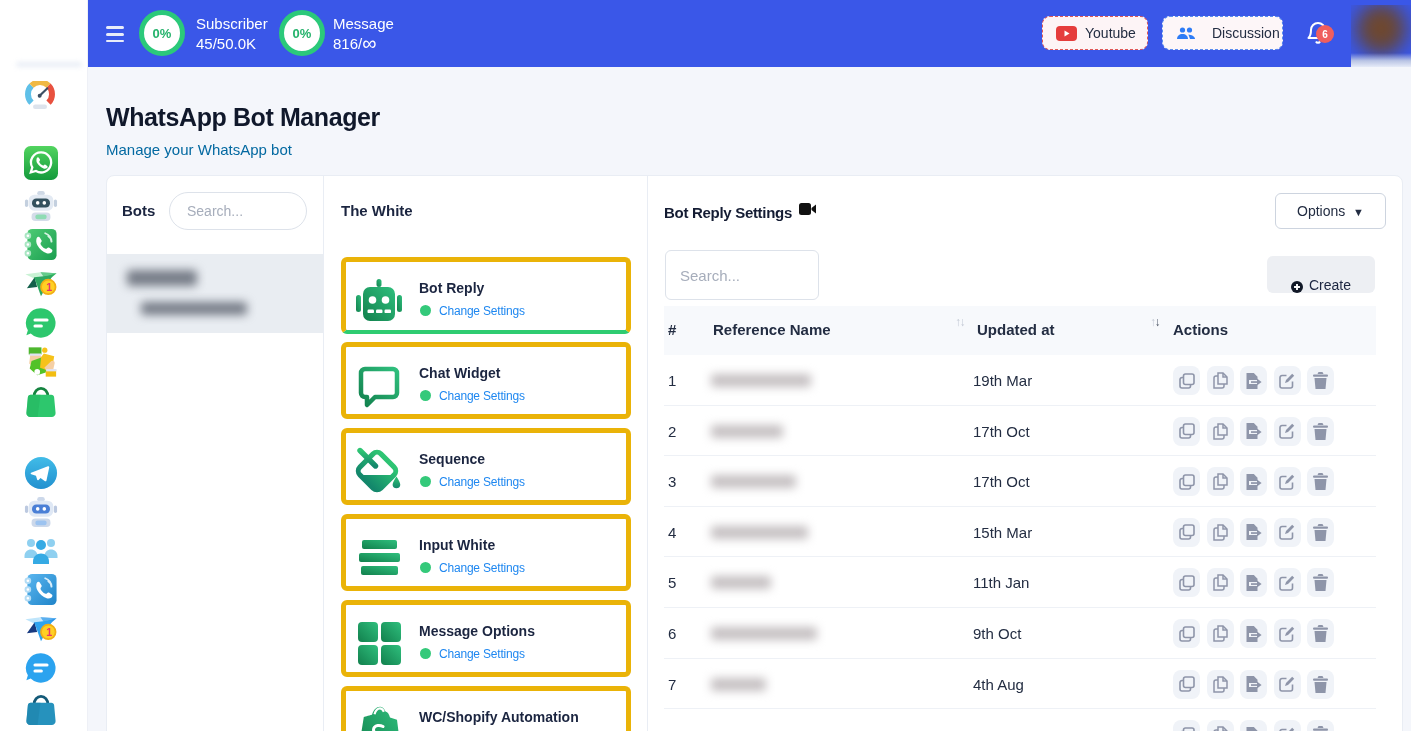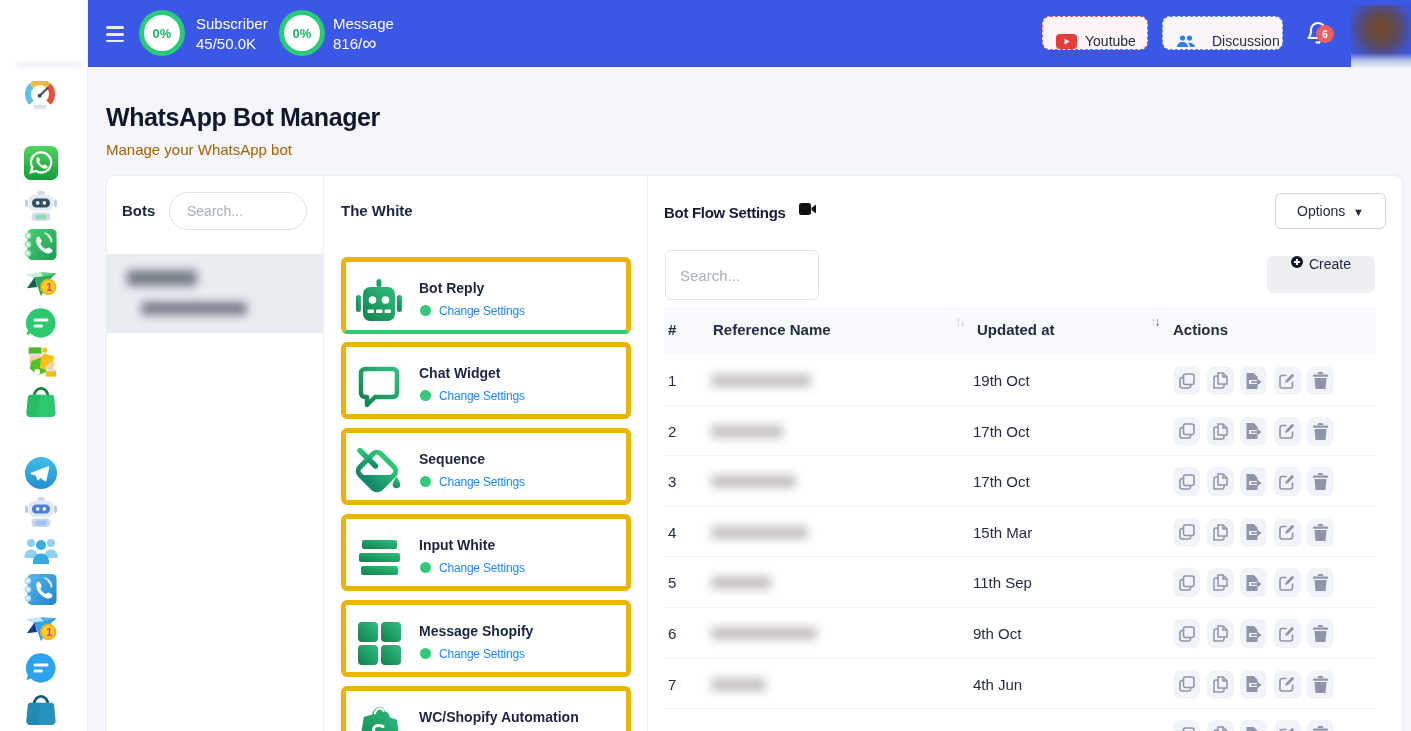--- a/index.html
+++ b/index.html
@@ -8,31 +8,31 @@
 
 #sidebar{position:absolute;left:0;top:0;width:88px;height:731px;background:#fff;border-right:1px solid #eef0f6}
 #sidebar .hr{position:absolute;left:16px;top:62px;width:66px;height:5px;background:#e9eef6;border-radius:3px;filter:blur(2.5px)}
 .sic{position:absolute;left:23px;width:36px;height:36px}
 
 #topbar{position:absolute;left:88px;top:0;width:1323px;height:67px;background:#3a57e8}
 .hamb{position:absolute;left:18px;top:26px;width:18px}
 .hamb i{display:block;height:2.8px;background:#e8ecf9;border-radius:2px;margin-bottom:4px}
 .statc{position:absolute;top:10px;width:46px;height:46px;border-radius:50%;background:#fff;border:5px solid #2bc97a;display:flex;align-items:center;justify-content:center;font-size:13px;font-weight:bold;color:#24b26b}
 .statt{position:absolute;top:14px;color:#fff;font-weight:normal;font-size:15px;line-height:20px}
-.tbtn{position:absolute;top:16px;height:34px;border-radius:8px;display:flex;align-items:flex-end;font-size:14px;color:#232d42}
+.tbtn{position:absolute;top:16px;height:34px;border-radius:8px;display:flex;align-items:center;font-size:14px;color:#232d42}
 #ytb{left:954px;width:106px;background:#fdf4f6;border:1px dashed #e05858;padding-left:13px}
 #dsb{left:1074px;width:121px;background:#fdf6f8;border:1px dashed #5b8def;padding-left:13px}
 .bell{position:absolute;left:1218px;top:20px}
 .bbadge{position:absolute;left:1228px;top:25px;width:18px;height:18px;border-radius:50%;background:#ef5e5e;color:#fff;font-size:10px;font-weight:bold;display:flex;align-items:center;justify-content:center}
 #avatar{position:absolute;right:0;top:5px;width:60px;height:62px;overflow:hidden}
 #avatar .blob{position:absolute;left:4px;top:-3px;width:52px;height:54px;border-radius:50%;background:radial-gradient(circle at 50% 48%,#7a4a28 0%,#6b4731 38%,#51465c 68%,#3a57e8 100%);filter:blur(9px)}
 #avatar .fade{position:absolute;left:0;bottom:0;width:60px;height:14px;background:linear-gradient(180deg,rgba(120,130,190,0),#b9c4e4 55%,#e6ebf8)}
 
 #h1{position:absolute;left:106px;top:103px;font-size:25px;font-weight:bold;color:#10182b;letter-spacing:-0.4px}
-#h2{position:absolute;left:106px;top:141px;font-size:15px;color:#a16207}
+#h2{position:absolute;left:106px;top:141px;font-size:15px;color:#0369a1}
 
 #card{position:absolute;left:106px;top:175px;width:1297px;height:600px;background:#fff;border:1px solid #e9edf4;border-radius:8px 8px 0 0}
 .colb{position:absolute;top:0;bottom:0;border-right:1px solid #e9edf4}
 #col1{left:0;width:217px}
 #col2{left:217px;width:324px}
 .coltitle{font-size:15px;font-weight:bold;color:#1b2540}
 
 #bots-label{position:absolute;left:15px;top:26px}
 #bots-search{position:absolute;left:62px;top:16px;width:138px;height:38px;border:1px solid #dde2ea;border-radius:19px;display:flex;align-items:center;padding-left:17px;color:#a6adbb;font-size:14px}
 #bots-sel{position:absolute;left:0;top:78px;width:216px;height:79px;background:#e9edf2}
@@ -43,21 +43,21 @@
 .mcard.active{border-bottom:4px solid #2ecc71}
 .mcard .ic{position:absolute;left:9px;top:14px;width:48px;height:48px}
 .mcard .tt{position:absolute;left:73px;top:18px;font-size:14px;font-weight:bold;color:#1b2540}
 .mcard .dot{position:absolute;left:74px;top:42.5px;width:11px;height:11px;border-radius:50%;background:#34c97a}
 .mcard .cs{position:absolute;left:93px;top:42px;font-size:12px;font-weight:normal;color:#1e87f0;letter-spacing:-0.2px}
 
 #set-title{position:absolute;left:16px;top:28px;font-size:15px;font-weight:bold;color:#141c33;letter-spacing:-0.3px}
 #cam{position:absolute;left:151px;top:27px}
 #optbtn{position:absolute;left:627px;top:17px;width:111px;height:36px;border:1px solid #cdd4df;border-radius:6px;background:#fff;display:flex;align-items:center;justify-content:center;font-size:14px;color:#232d42}
 #set-search{position:absolute;left:17px;top:74px;width:154px;height:50px;border:1px solid #dde2ea;border-radius:6px;background:#fff;display:flex;align-items:center;padding-left:14px;color:#a6adbb;font-size:15px}
-#createbtn{position:absolute;left:619px;top:80px;width:108px;height:37px;border-radius:6px;background:#edeff3;display:flex;align-items:flex-start;justify-content:center;font-size:14px;color:#1b2540}
+#createbtn{position:absolute;left:619px;top:80px;width:108px;height:37px;border-radius:6px;background:#edeff3;display:flex;align-items:flex-end;justify-content:center;font-size:14px;color:#1b2540}
 
 #thead{position:absolute;left:16px;top:130px;width:712px;height:49px;background:#f7f9fc;font-weight:bold;font-size:15px}
 .th{position:absolute;top:15px}
 .sort{position:absolute;top:9px;font-size:12px;color:#c3c9d4;letter-spacing:-1.5px;font-weight:normal}
 .trow{position:absolute;left:16px;width:712px;height:50.6px;border-bottom:1px solid #eef1f6;font-size:15px}
 .rnum{position:absolute;left:4px;top:17px}
 .rdate{position:absolute;left:309px;top:17px}
 .rblur{position:absolute;left:47px;top:19px;height:13px;background:#c5c0c2 !important}
 .abtns{position:absolute;left:509px;top:11px;display:flex;gap:6.5px}
 .abtn{width:27px;height:29px;border-radius:8px;background:#f0f3f8;display:flex;align-items:center;justify-content:center}
@@ -349,41 +349,41 @@
               <stop offset="1" stop-color="#2fbf7d"></stop>
             </linearGradient>
           </defs>
           <g fill="url(#g5)">
             <rect x="3" y="3" width="20" height="20" rx="4"></rect>
             <rect x="26" y="3" width="20" height="20" rx="4"></rect>
             <rect x="3" y="26" width="20" height="20" rx="4"></rect>
             <rect x="26" y="26" width="20" height="20" rx="4"></rect>
           </g>
         </svg>
-      <div class="tt">Message Shopify</div>
+      <div class="tt">Message Options</div>
         <div class="dot"></div>
         <div class="cs">Change Settings</div>
     </div>
     <div class="mcard" style="top:510px;height:90px;border-bottom:none;border-radius:6px 6px 0 0">
       <svg class="ic" viewBox="0 0 48 48">
           <defs>
             <linearGradient id="g6" x1="0" y1="1" x2="1" y2="0">
               <stop offset="0" stop-color="#12804d"></stop>
               <stop offset="1" stop-color="#2fbf7d"></stop>
             </linearGradient>
           </defs>
           <path d="M30.5 6.5c2.5.5 3.5 2.5 4.5 6l7 2.2 3.8 30.2L22 50 3.5 45.5 8.8 12c0 0 5-1.5 8.2-2.3C18.3 5 21.5 1.8 25 1.8c2.3 0 4.2 1.8 5.5 4.7z" fill="url(#g6)"></path>
           <path d="M19.5 9.2C20.6 5.6 22.7 3.4 25 3.4c1.6 0 2.9 1.2 3.9 3.4" fill="none" stroke="#fff" stroke-width="2.2"></path>
           <path d="M28 21.5c-1.5-.8-3.5-1.3-5.2-1-2.9.5-4.6 2.5-4.2 4.9.5 3.4 6.6 3.7 7.2 7.3.5 2.9-1.6 5.1-4.7 5.4-2.3.2-4.6-.8-5.9-2" fill="none" stroke="#fff" stroke-width="3" stroke-linecap="round"></path>
         </svg>
       <div class="tt">WC/Shopify Automation</div>
     </div>
   </div>
   <div style="position:absolute;left:541px;top:0;bottom:0;width:756px">
-    <div id="set-title">Bot Flow Settings</div>
+    <div id="set-title">Bot Reply Settings</div>
     <svg id="cam" width="17" height="12" viewBox="0 0 17 12">
         <rect width="12" height="12" rx="2.5" fill="#111"></rect>
         <path d="M17 1.5v9L12.5 7V5z" fill="#111"></path>
       </svg>
     <div id="optbtn">Options&nbsp;&nbsp;<span style="font-size:11px;margin-top:2px">▼</span></div>
     <div id="set-search">Search...</div>
     <div id="createbtn">
         <svg width="12" height="12" viewBox="0 0 15 15">
           <circle cx="7.5" cy="7.5" r="7.5" fill="#111827"></circle>
           <path d="M7.5 3.8v7.4M3.8 7.5h7.4" stroke="#fff" stroke-width="2.4"></path>
@@ -394,21 +394,21 @@
       <div class="th" style="left:4px">#</div>
       <div class="th" style="left:49px">Reference Name</div>
       <div class="sort" style="left:291px">↑↓</div>
       <div class="th" style="left:313px">Updated at</div>
       <div class="sort" style="left:486px">↑<span style="color:#4b5565">↓</span></div>
       <div class="th" style="left:509px">Actions</div>
     </div>
 <div class="trow" style="top:179.0px">
         <div class="rnum">1</div>
         <div class="rblur blur" style="width:100px"></div>
-        <div class="rdate">19th Oct</div>
+        <div class="rdate">19th Mar</div>
         <div class="abtns">
           <div class="abtn">
             <svg width="16" height="16" viewBox="0 0 16 16" fill="none" stroke="#8e95a9" stroke-width="1.6">
               <rect x="4.5" y="1" width="10.5" height="10.5" rx="2"></rect>
               <path d="M11.5 11.5V13a2 2 0 0 1-2 2H3a2 2 0 0 1-2-2V6.5a2 2 0 0 1 2-2h1.5"></path>
             </svg>
           </div>
           <div class="abtn">
             <svg width="15" height="17" viewBox="0 0 15 17" fill="none" stroke="#8e95a9" stroke-width="1.5">
               <path d="M5 1h5l4 4v7H5z"></path>
@@ -558,21 +558,21 @@
               <rect x="0" y="2.5" width="15" height="2.2" rx="1"></rect>
               <path d="M5.5 0h4l1 2h-6z"></path>
               <path d="M1.5 6h12l-1 11h-10z"></path>
             </svg>
           </div>
         </div>
       </div>
 <div class="trow" style="top:381.4px">
         <div class="rnum">5</div>
         <div class="rblur blur" style="width:60px"></div>
-        <div class="rdate">11th Sep</div>
+        <div class="rdate">11th Jan</div>
         <div class="abtns">
           <div class="abtn">
             <svg width="16" height="16" viewBox="0 0 16 16" fill="none" stroke="#8e95a9" stroke-width="1.6">
               <rect x="4.5" y="1" width="10.5" height="10.5" rx="2"></rect>
               <path d="M11.5 11.5V13a2 2 0 0 1-2 2H3a2 2 0 0 1-2-2V6.5a2 2 0 0 1 2-2h1.5"></path>
             </svg>
           </div>
           <div class="abtn">
             <svg width="15" height="17" viewBox="0 0 15 17" fill="none" stroke="#8e95a9" stroke-width="1.5">
               <path d="M5 1h5l4 4v7H5z"></path>
@@ -640,21 +640,21 @@
               <rect x="0" y="2.5" width="15" height="2.2" rx="1"></rect>
               <path d="M5.5 0h4l1 2h-6z"></path>
               <path d="M1.5 6h12l-1 11h-10z"></path>
             </svg>
           </div>
         </div>
       </div>
 <div class="trow" style="top:482.6px">
         <div class="rnum">7</div>
         <div class="rblur blur" style="width:55px"></div>
-        <div class="rdate">4th Jun</div>
+        <div class="rdate">4th Aug</div>
         <div class="abtns">
           <div class="abtn">
             <svg width="16" height="16" viewBox="0 0 16 16" fill="none" stroke="#8e95a9" stroke-width="1.6">
               <rect x="4.5" y="1" width="10.5" height="10.5" rx="2"></rect>
               <path d="M11.5 11.5V13a2 2 0 0 1-2 2H3a2 2 0 0 1-2-2V6.5a2 2 0 0 1 2-2h1.5"></path>
             </svg>
           </div>
           <div class="abtn">
             <svg width="15" height="17" viewBox="0 0 15 17" fill="none" stroke="#8e95a9" stroke-width="1.5">
               <path d="M5 1h5l4 4v7H5z"></path>

